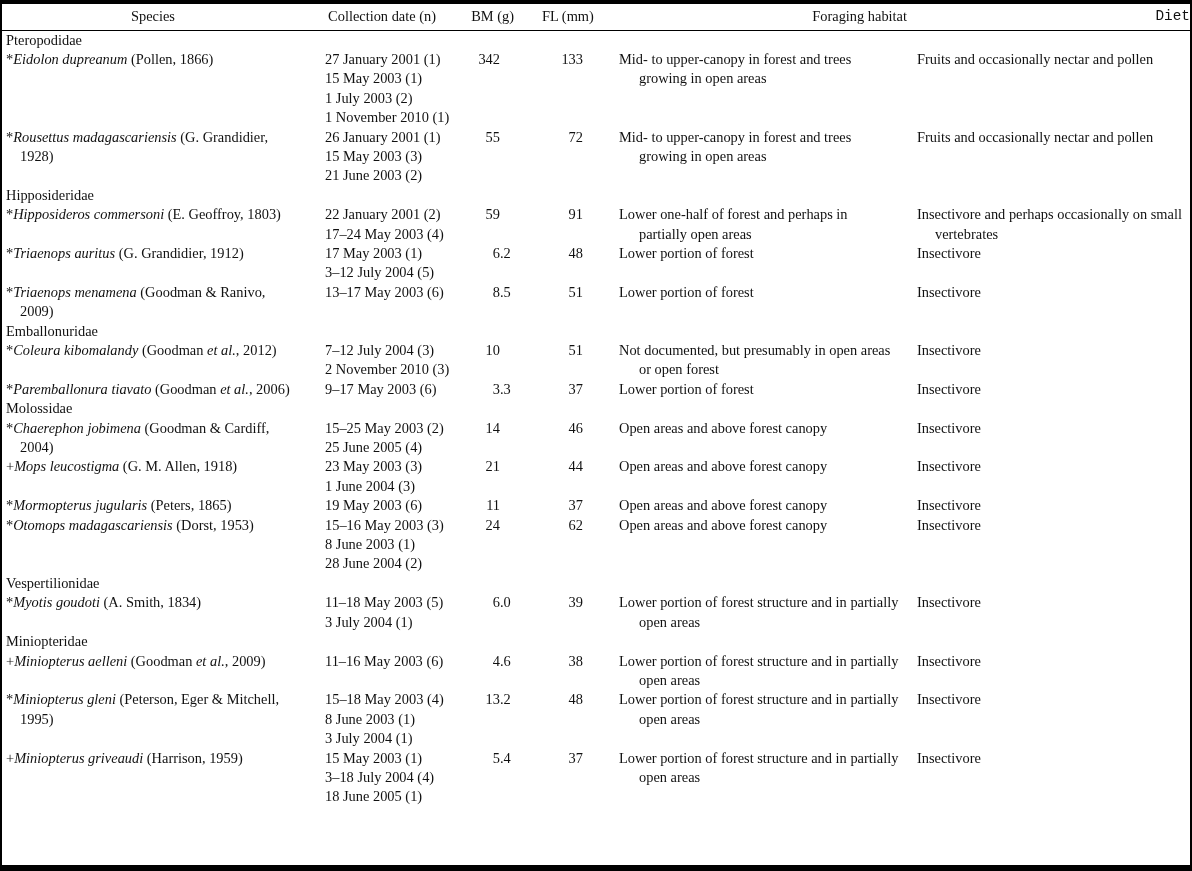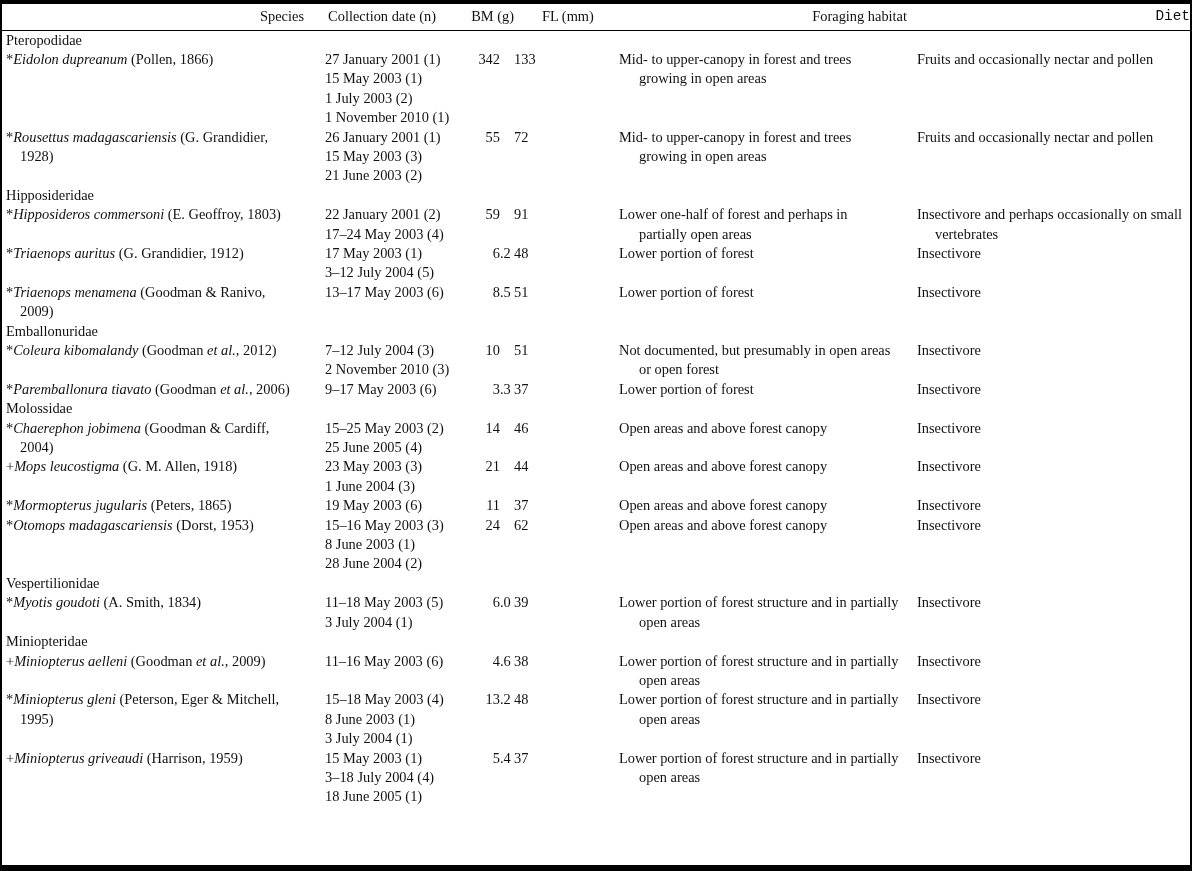--- a/index.html
+++ b/index.html
@@ -32,21 +32,21 @@
   col.c-diet    { width: 283px; }
 
   thead th {
     font-weight: normal;
     height: 26px;
     vertical-align: middle;
     border-bottom: 1px solid #000000;
     text-align: right;
     white-space: nowrap;
   }
-  th.h-species { text-align: right; }
+  th.h-species { text-align: center; }
   th.h-dates   { padding-right: 18px; }
   th.h-fl      { padding-left: 28px; }
   th.h-habitat { padding-left: 0; margin-top: 45px; }
   th.h-diet    { padding-left: 120px; font-family: Liberation Mono, monospace; }
 
   tbody td { vertical-align: top; }
 
   td.family {
     padding-left: 4px;
     white-space: nowrap;
@@ -55,21 +55,21 @@
     padding-left: 18px;
     text-indent: -14px;
     padding-right: 6px;
   }
   td.sp i { font-style: italic; }
   td.dates { padding-left: 21px; margin-top: 27px; }
   td.dates div { white-space: nowrap; }
   td.bm { text-align: right; padding-right: 1px; white-space: nowrap; }
   td.bm .int  { display: inline-block; width: 34px; text-align: right; }
   td.bm .frac { display: inline-block; width: 13px; text-align: left; }
-  td.fl { padding-right: 6px; white-space: nowrap; }
+  td.fl { text-align: right; padding-right: 6px; white-space: nowrap; }
   td.hab {
     padding-left: 50px;
     text-indent: -20px;
     padding-right: 8px;
   }
   td.diet {
     padding-left: 28px;
     text-indent: -18px;
     padding-right: 0;
   }

